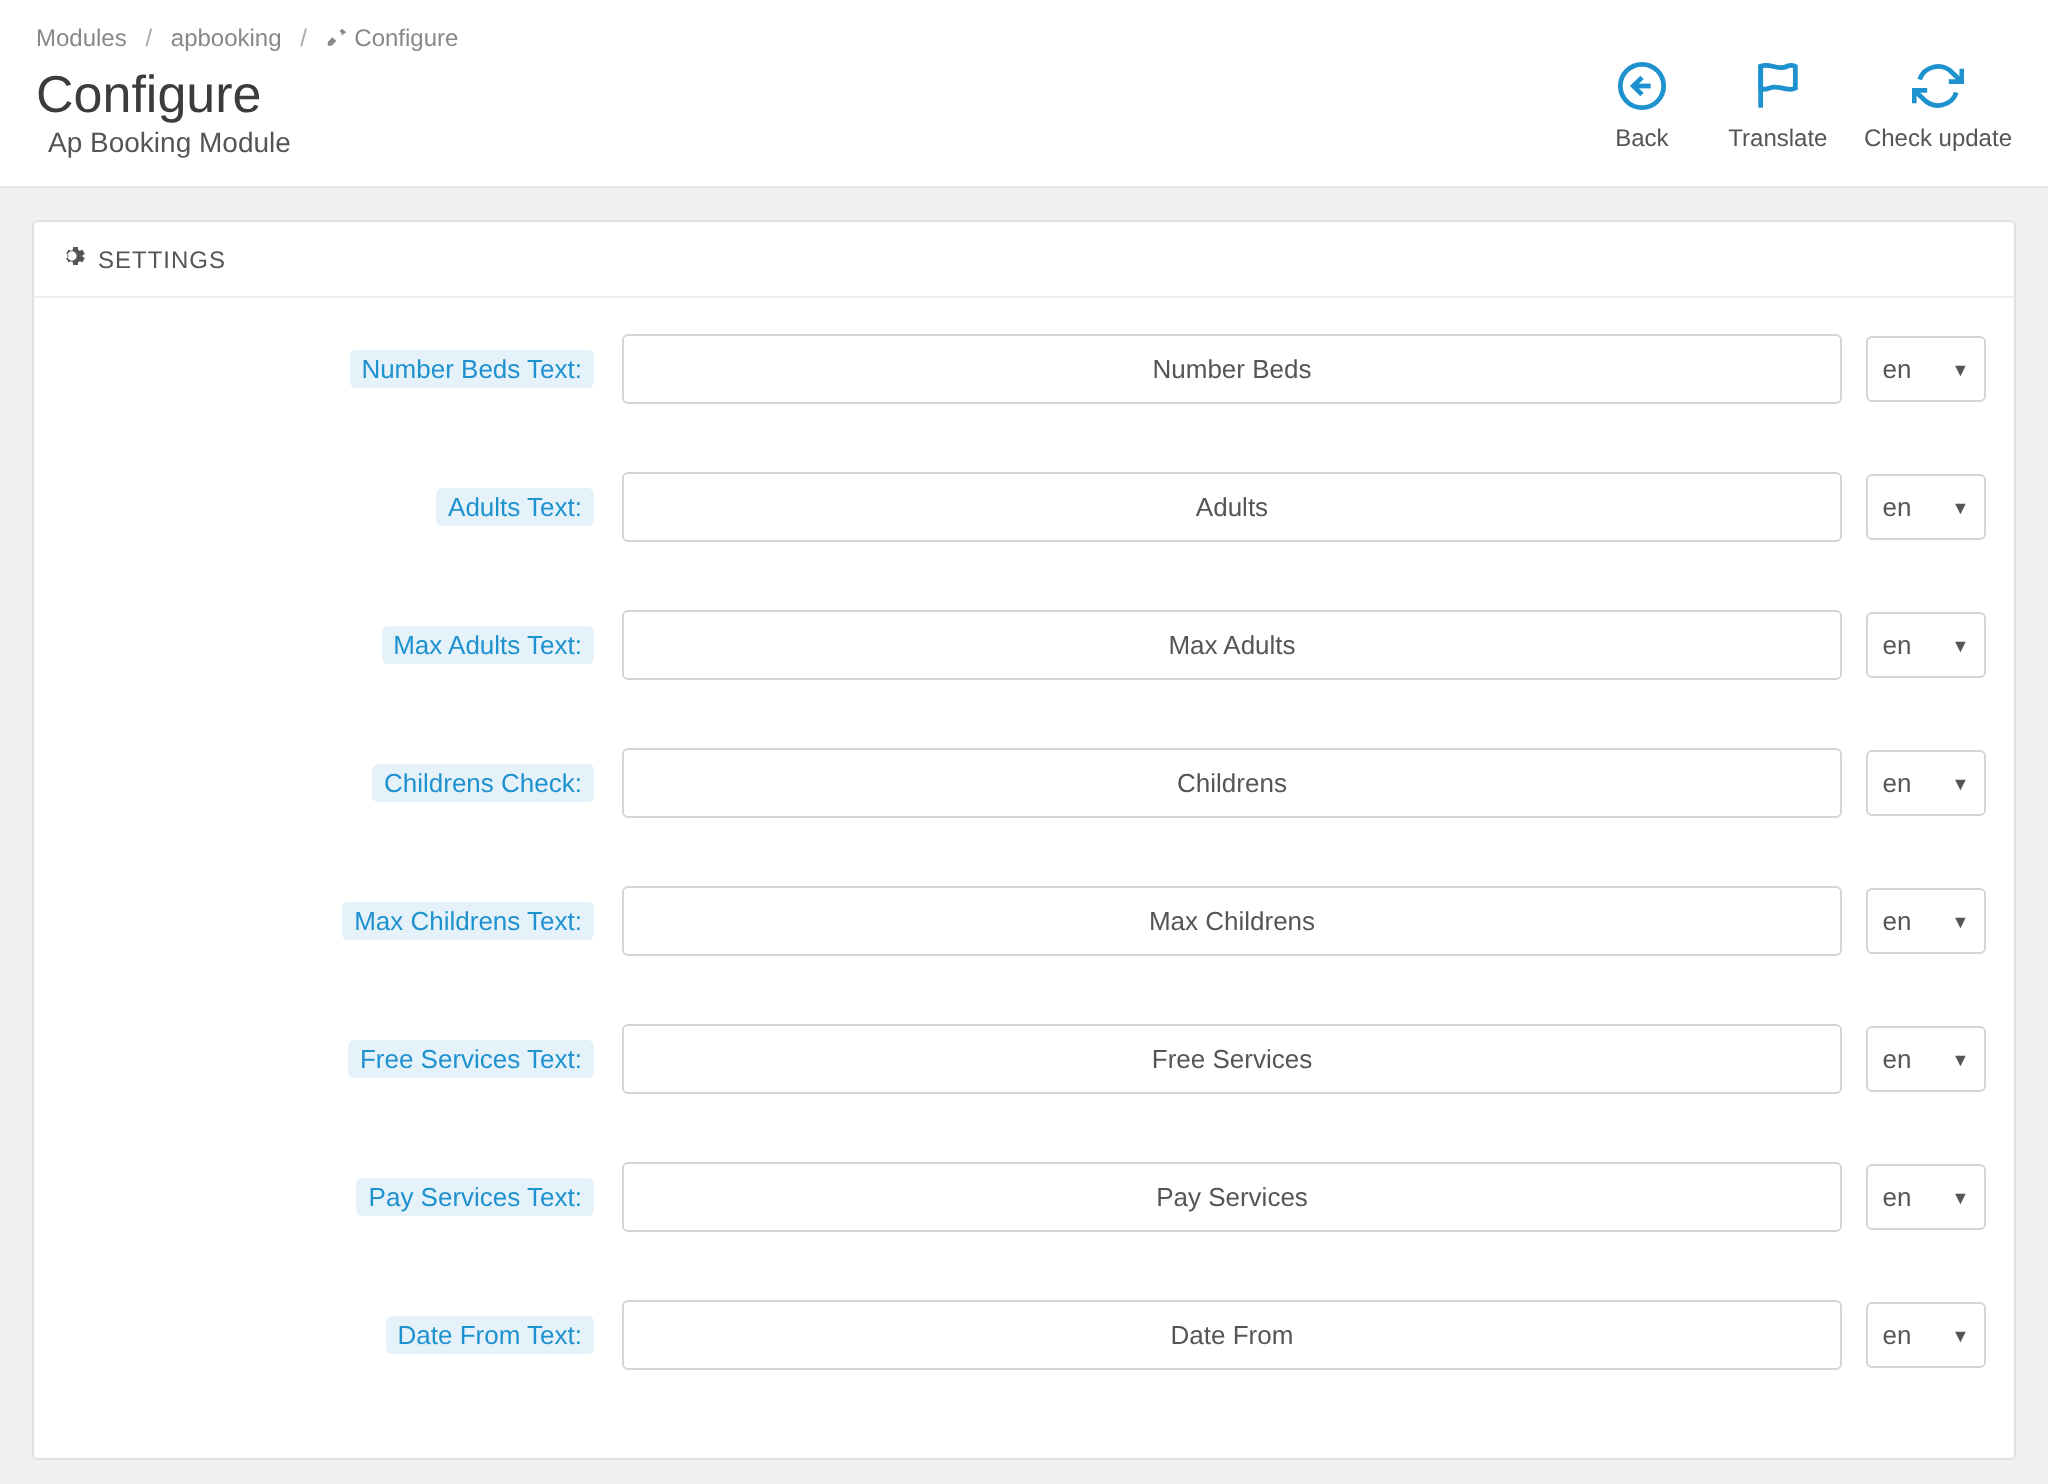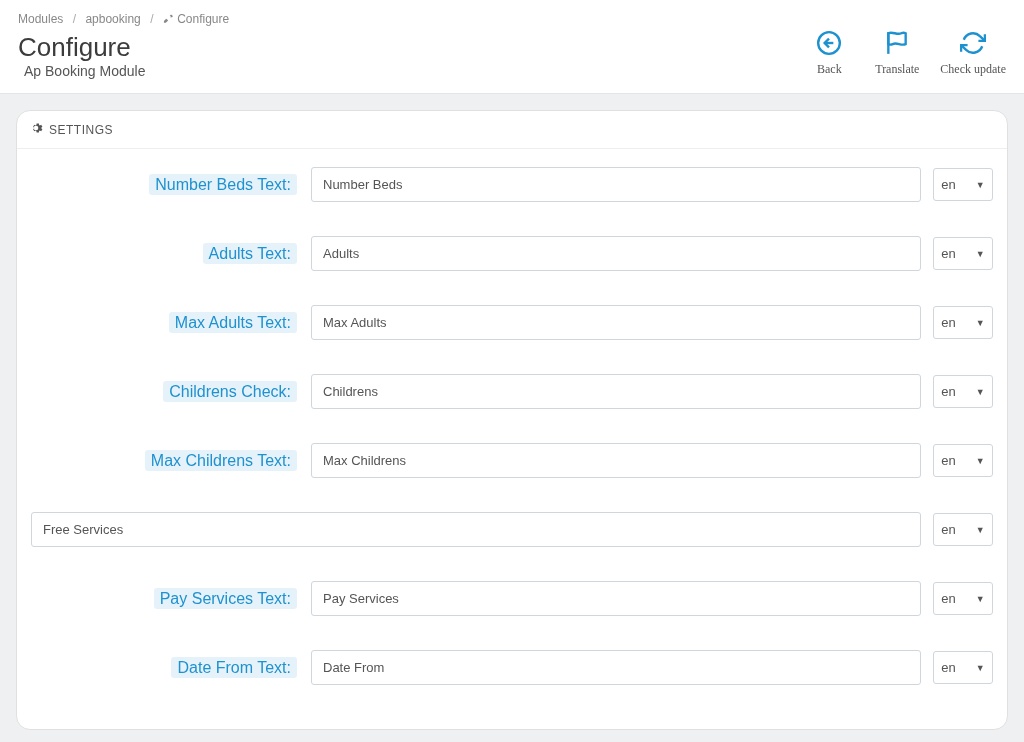--- a/index.html
+++ b/index.html
@@ -51,32 +51,31 @@
     display: flex;
     justify-content: center;
     margin-bottom: 6px;
   }
   .toolbar .btn .icon svg {
     width: 26px; height: 26px; fill: none; stroke: #1e91cf; stroke-width: 2.2;
   }
   .toolbar .btn .label {
     font-size: 12px;
     color: #555;
-    font-family: Liberation Serif, serif;
   }
 
   .content-wrap {
     background: #eef0f2;
     padding: 16px 16px 40px 16px;
     min-height: 640px;
   }
   .panel {
     background: #fff;
     border: 1px solid #e0e0e0;
-    border-radius: 14px;
+    border-radius: 3px;
   }
   .panel-heading {
     padding: 10px 12px;
     border-bottom: 1px solid #eee;
     font-size: 12px;
     color: #555;
     display: flex;
     align-items: center;
     gap: 6px;
     letter-spacing: 0.5px;
@@ -94,34 +93,35 @@
   .form-row .label-col {
     width: 280px;
     text-align: right;
     padding-right: 14px;
   }
   .form-row .label-col span.lbl {
     background: #e6f2fa;
     color: #1e91cf;
     padding: 2px 6px;
     border-radius: 3px;
-    font-size: 16px;
+    font-size: 13px;
     white-space: nowrap;
   }
   .form-row .input-col {
     flex: 1;
   }
   .form-row .input-col input {
     width: 100%;
     padding: 9px 11px;
     border: 1px solid #cfd6dc;
     border-radius: 3px;
     font-size: 13px;
     color: #555;
     background: #fff;
+    text-align: center;
   }
   .form-row .lang-col {
     width: 72px;
     padding-left: 12px;
   }
   .lang-btn {
     width: 60px;
     padding: 8px 6px;
     border: 1px solid #cfd6dc;
     border-radius: 3px;
@@ -257,20 +257,21 @@
         <div class="input-col"><input type="text" value="Max Childrens" style=""></div>
         <div class="lang-col">
             <button class="lang-btn">
               <span>en</span>
               <span class="caret">▼</span>
             </button>
           </div>
       </div>
 
       <div class="form-row">
+        <div class="label-col"><span class="lbl">Free Services Text:</span></div>
         <div class="input-col"><input type="text" value="Free Services" style=""></div>
         <div class="lang-col">
             <button class="lang-btn">
               <span>en</span>
               <span class="caret">▼</span>
             </button>
           </div>
       </div>
 
       <div class="form-row">

